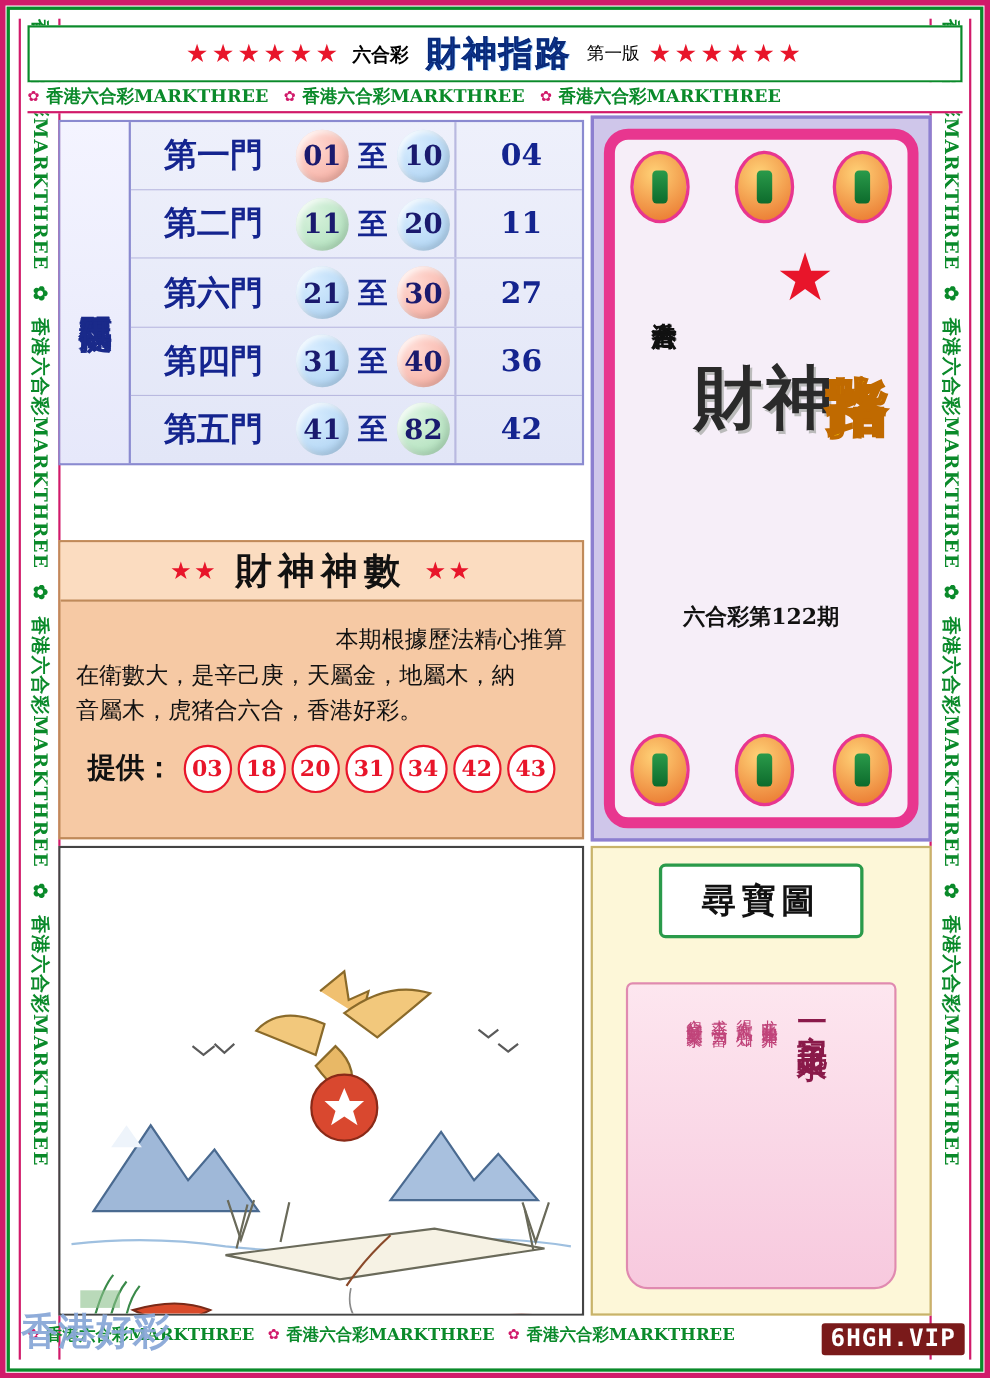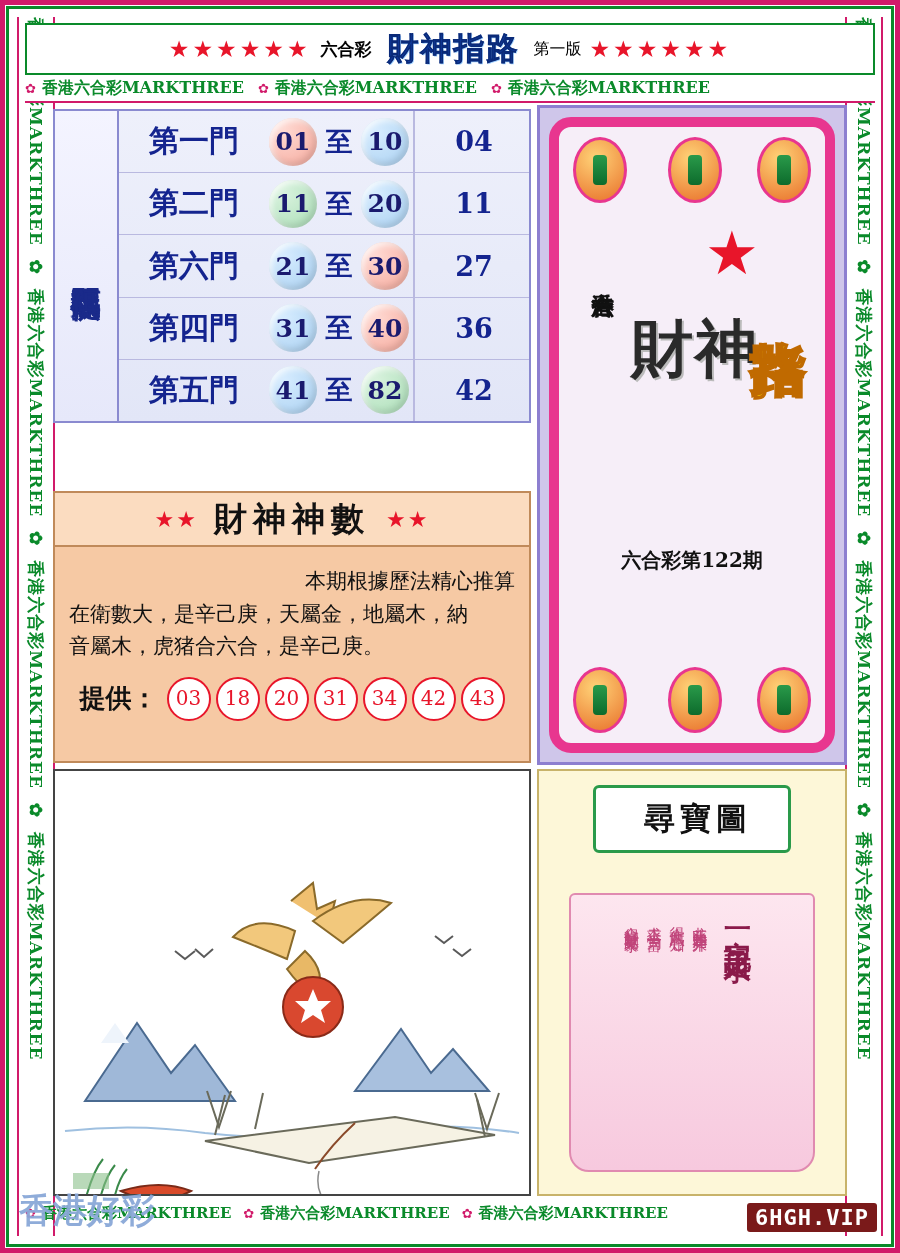--- a/index.html
+++ b/index.html
@@ -165,21 +165,21 @@
     font-size:60px;color:#e8152a;line-height:1;
   }
   .poster-hk{
     position:absolute;left:28px;top:148px;
     font-family:"DejaVu Serif","Liberation Serif",serif;
     font-size:23px;font-weight:bold;color:#111;
     writing-mode:vertical-rl;text-orientation:upright;
     line-height:1.45;
   }
   .poster-big{
-    position:absolute;left:72px;top:180px;
+    position:absolute;left:72px;top:193px;
     font-family:"DejaVu Serif","Liberation Serif",serif;
     font-size:62px;font-weight:bold;
     color:#2a2a2a;
     text-shadow:2px 2px 0 #bbb;
     letter-spacing:2px;
   }
   .poster-big2{
     position:absolute;right:16px;top:170px;
     font-family:"DejaVu Serif","Liberation Serif",serif;
     font-size:56px;font-weight:bold;
@@ -221,38 +221,38 @@
   }
   .shen-pick .lab{
     font-family:"DejaVu Serif","Liberation Serif",serif;
     font-size:26px;font-weight:bold;color:#111;margin-right:4px;
   }
   .numcirc{
     width:40px;height:40px;border-radius:50%;
     border:2px solid #e8152a;color:#e8152a;background:#fff;
     display:flex;align-items:center;justify-content:center;
     font-family:"DejaVu Serif","Liberation Serif",serif;
-    font-size:20px;font-weight:normal;
+    font-size:20px;font-weight:bold;
   }
   
   .pic-box{
     position:absolute;left:0;top:664px;width:478px;bottom:0;
     background:#fff;border:2px solid #444;box-sizing:border-box;overflow:hidden;
   }
   
   .tre-box{
     position:absolute;right:0;top:664px;width:310px;bottom:0;
     background:#fdf7d8;border:2px solid #c8b36a;box-sizing:border-box;
   }
   .tre-title{
     margin:14px auto 0 auto;width:180px;height:62px;
     background:#fff;border:3px solid #2a9a4a;border-radius:6px;
     display:flex;align-items:center;justify-content:center;
     font-family:"DejaVu Serif","Liberation Serif",serif;
-    font-size:31px;font-weight:bold;color:#111;letter-spacing:5px;padding-left:12px;
+    font-size:31px;font-weight:bold;color:#111;letter-spacing:5px;
   }
   .scroll{
     position:absolute;left:30px;right:30px;top:122px;bottom:22px;
     background:linear-gradient(180deg,#fde6ef,#f7c9de);
     border:2px solid #e08ab0;
     border-radius:6px 6px 20px 20px;
     padding:20px 12px 10px 12px;
     box-sizing:border-box;
     display:flex;justify-content:center;align-items:flex-start;gap:4px;
   }
@@ -418,21 +418,21 @@
 
     <div class="shen-box">
       <div class="shen-title">
         <span class="ss">★★</span>
         <span class="t">財神神數</span>
         <span class="ss">★★</span>
       </div>
       <div class="shen-body">
         <div class="l1">本期根據歷法精心推算</div>
         <div>在衛數大，是辛己庚，天屬金，地屬木，納</div>
-        <div>音屬木，虎猪合六合，是辛己庚。</div>
+        <div>音屬木，虎猪合六合，香港好彩。</div>
         <div class="shen-pick">
           <span class="lab">提供：</span>
           <span class="numcirc">03</span>
           <span class="numcirc">18</span>
           <span class="numcirc">20</span>
           <span class="numcirc">31</span>
           <span class="numcirc">34</span>
           <span class="numcirc">42</span>
           <span class="numcirc">43</span>
         </div>

